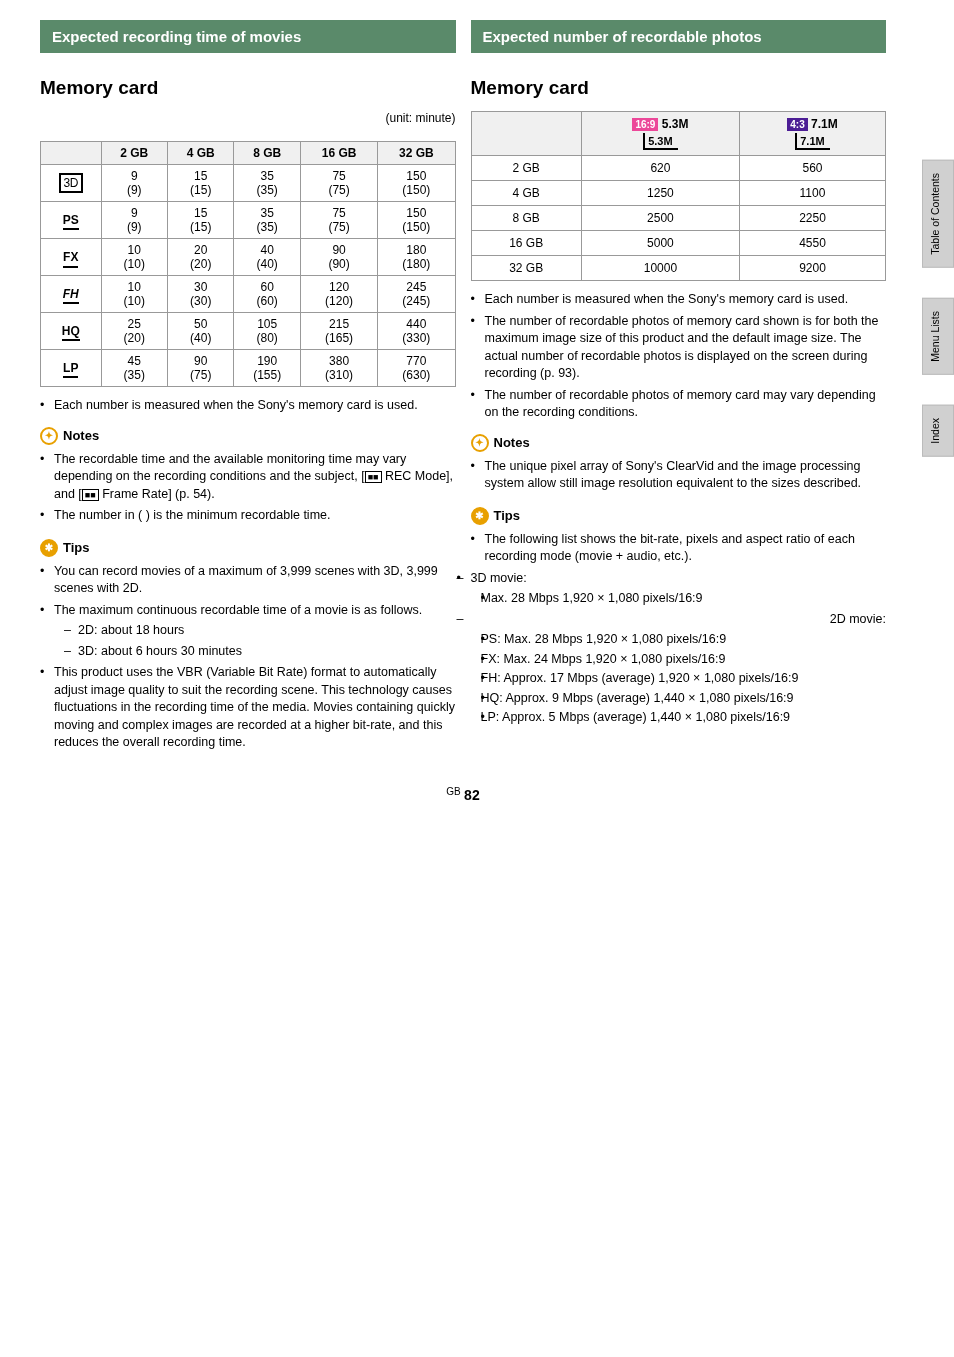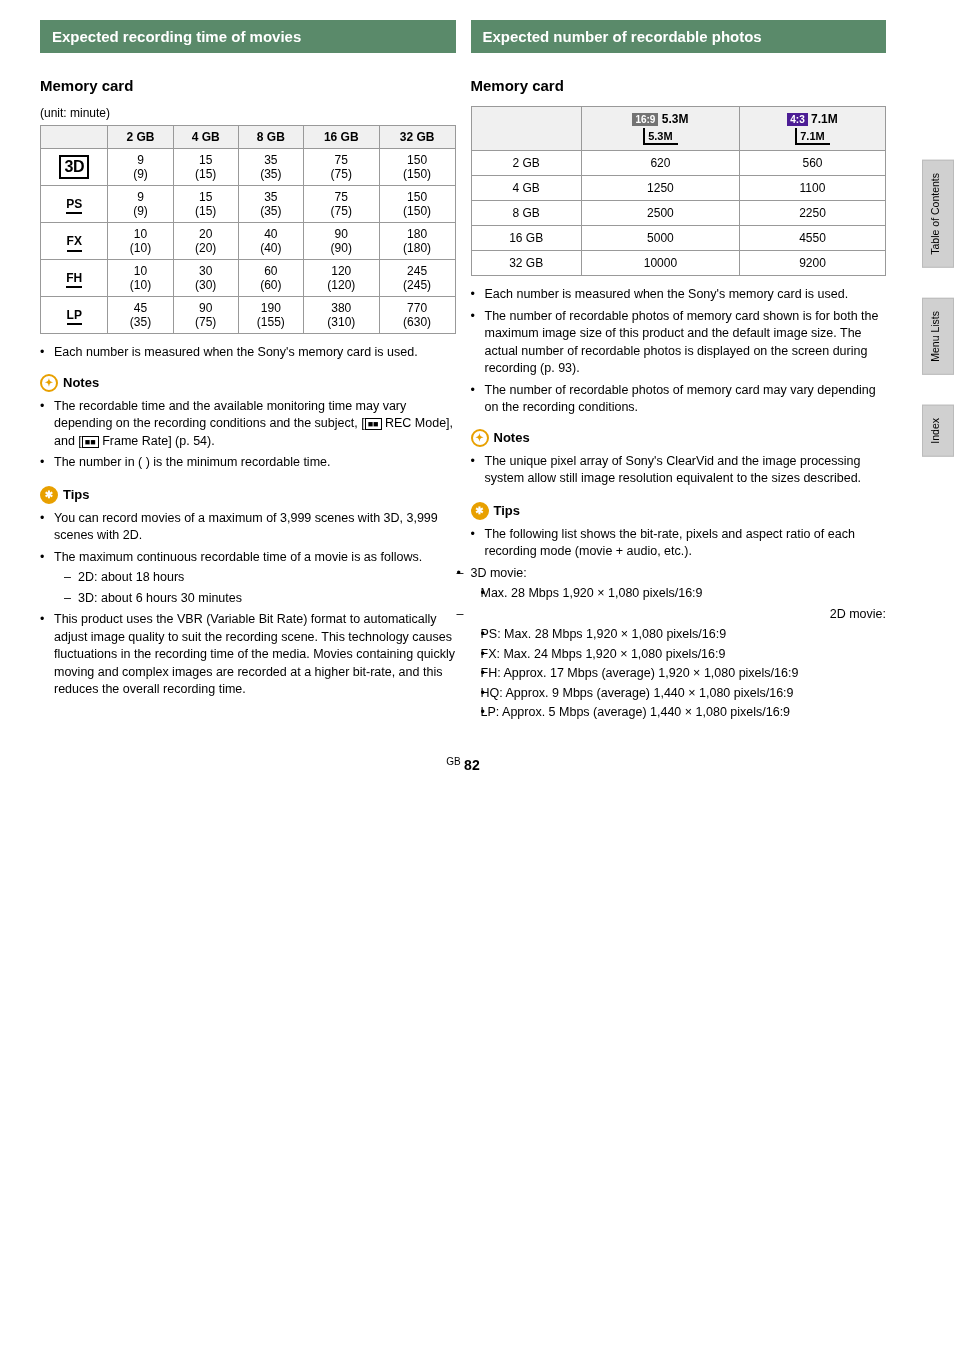--- a/index.html
+++ b/index.html
@@ -41,30 +41,30 @@
     .section-header {
       background: #5a8a6a;
       color: #fff;
       padding: 8px 12px;
       font-size: 15px;
       font-weight: bold;
       margin-bottom: 15px;
     }
 
     .section-title {
-      font-size: 15px;
+      font-size: 19px;
       font-weight: bold;
       margin-bottom: 12px;
       margin-top: 24px;
     }
 
     .unit-note {
-      text-align: left;
-      font-size: 12px;
-      margin-bottom: 5px;
+      text-align: right;
+      font-size: 12px;
+      margin-bottom: 16px;
     }
 
     table {
       border-collapse: collapse;
       width: 100%;
       margin-bottom: 10px;
     }
 
     .recording-table th, .recording-table td {
       border: 1px solid #999;
@@ -94,20 +94,21 @@
       font-weight: bold;
       border-bottom: 2px solid #000;
       padding-bottom: 2px;
     }
 
     .mode-fh {
       font-size: 12px;
       font-weight: bold;
       border-bottom: 2px solid #000;
       padding-bottom: 1px;
+      font-style: italic;
     }
 
     .mode-hq {
       font-size: 12px;
       font-weight: bold;
       border-bottom: 2px solid #000;
       padding-bottom: 1px;
     }
 
     .mode-lp {
@@ -219,21 +220,21 @@
       padding: 5px 8px;
       text-align: center;
       font-size: 12px;
     }
 
     .photos-table th {
       background: #f0f0f0;
     }
 
     .ratio-badge-169 {
-      background: #737373;
+      background: #ec4899;
       color: #fff;
       font-size: 10px;
       font-weight: bold;
       padding: 1px 3px;
       display: inline-block;
     }
 
     .ratio-badge-43 {
       background: #4c1d95;
       color: #fff;
@@ -251,22 +252,22 @@
 
     .page-num {
       font-size: 14px;
       font-weight: bold;
     }
 
     .rec-mode-icon {
       display: inline-block;
       border: 2px solid #000;
       padding: 1px 3px;
-      font-size: 16px;
-      font-weight: bold;
+      font-size: 12px;
+      font-weight: normal;
       letter-spacing: -0.5px;
     }
 
     .side-tabs-wrapper {
       position: absolute;
       right: 0;
       top: 0;
       width: 32px;
       height: 100%;
       display: flex;
@@ -353,20 +354,28 @@
               <td>90<br>(90)</td>
               <td>180<br>(180)</td>
             </tr>
             <tr>
               <td class="mode-cell"><span class="mode-fh">FH</span></td>
               <td>10<br>(10)</td>
               <td>30<br>(30)</td>
               <td>60<br>(60)</td>
               <td>120<br>(120)</td>
               <td>245<br>(245)</td>
+            </tr>
+            <tr>
+              <td class="mode-cell"><span class="mode-hq">HQ</span></td>
+              <td>25<br>(20)</td>
+              <td>50<br>(40)</td>
+              <td>105<br>(80)</td>
+              <td>215<br>(165)</td>
+              <td>440<br>(330)</td>
             </tr>
             <tr>
               <td class="mode-cell"><span class="mode-lp">LP</span></td>
               <td>45<br>(35)</td>
               <td>90<br>(75)</td>
               <td>190<br>(155)</td>
               <td>380<br>(310)</td>
               <td>770<br>(630)</td>
             </tr>
           </tbody>

